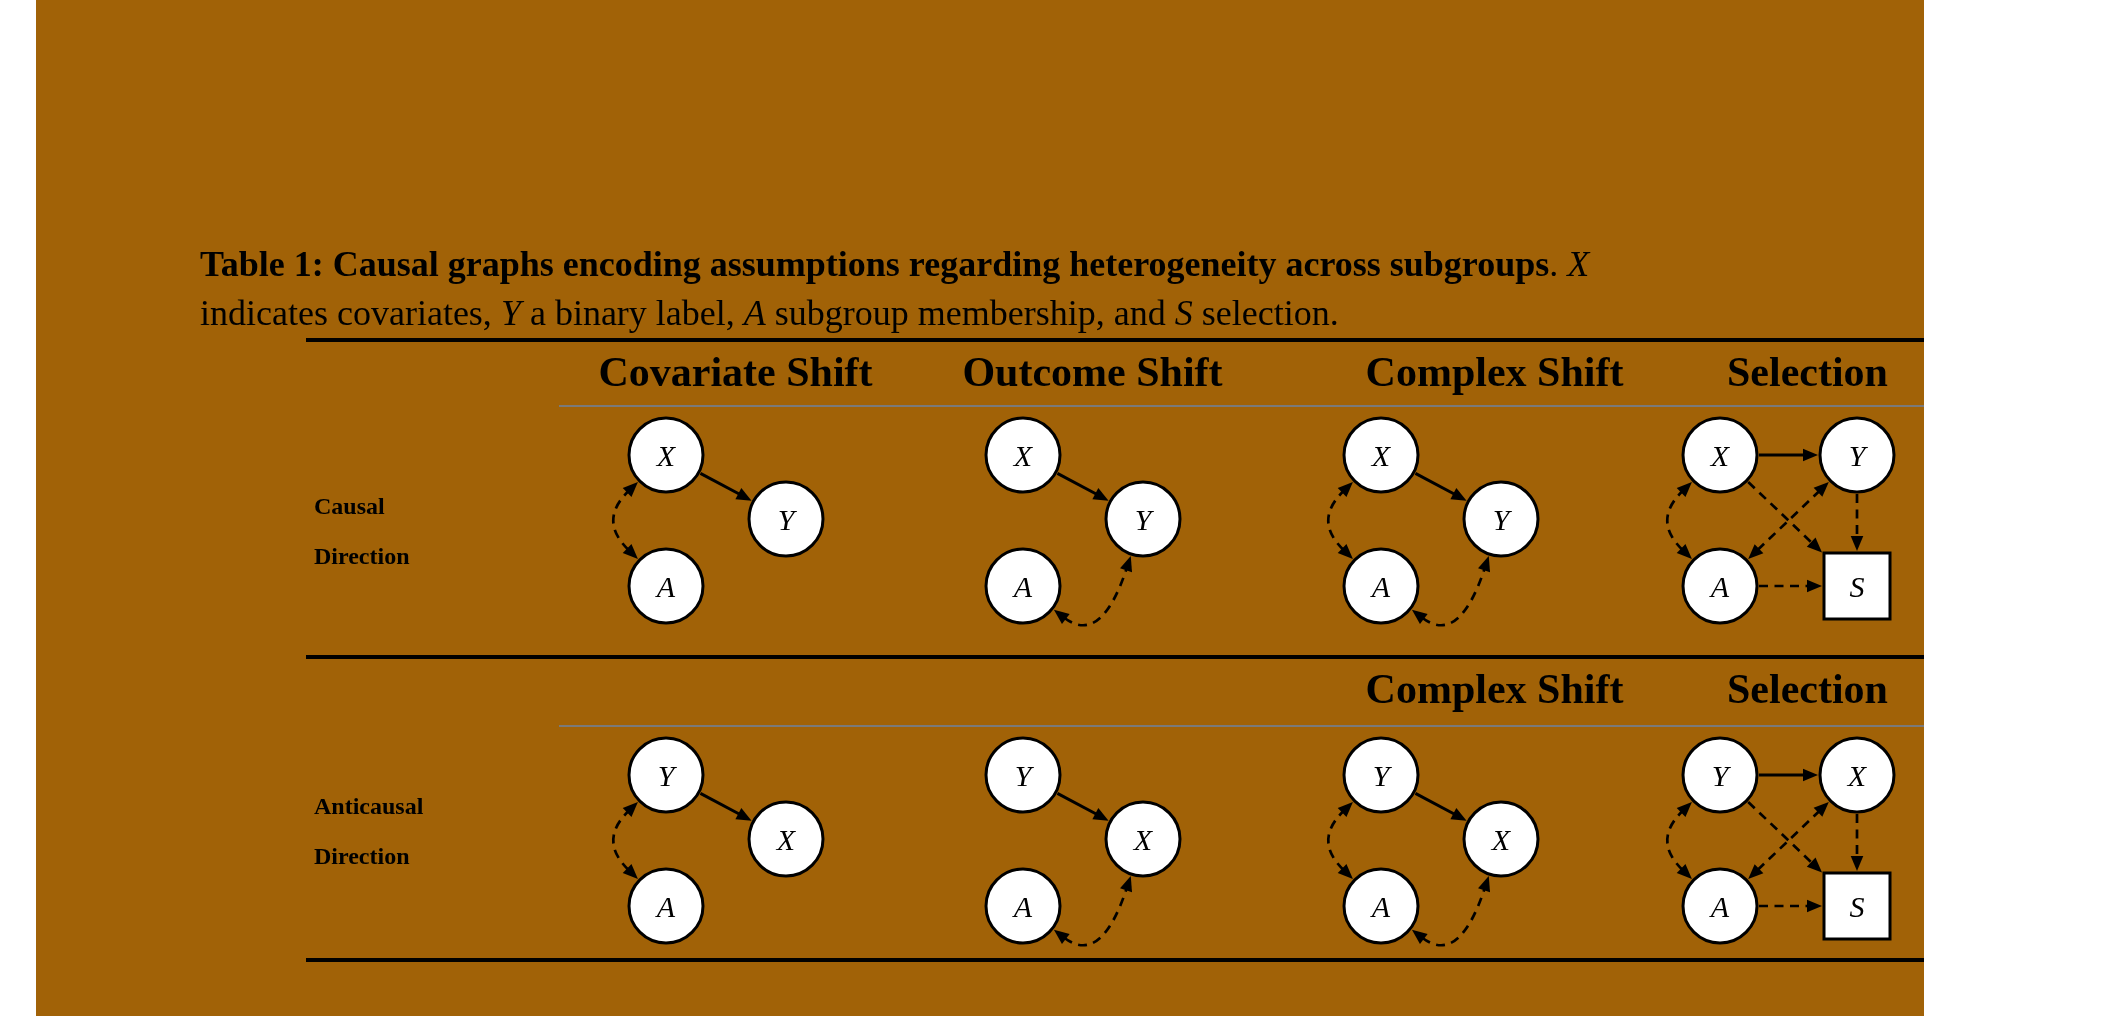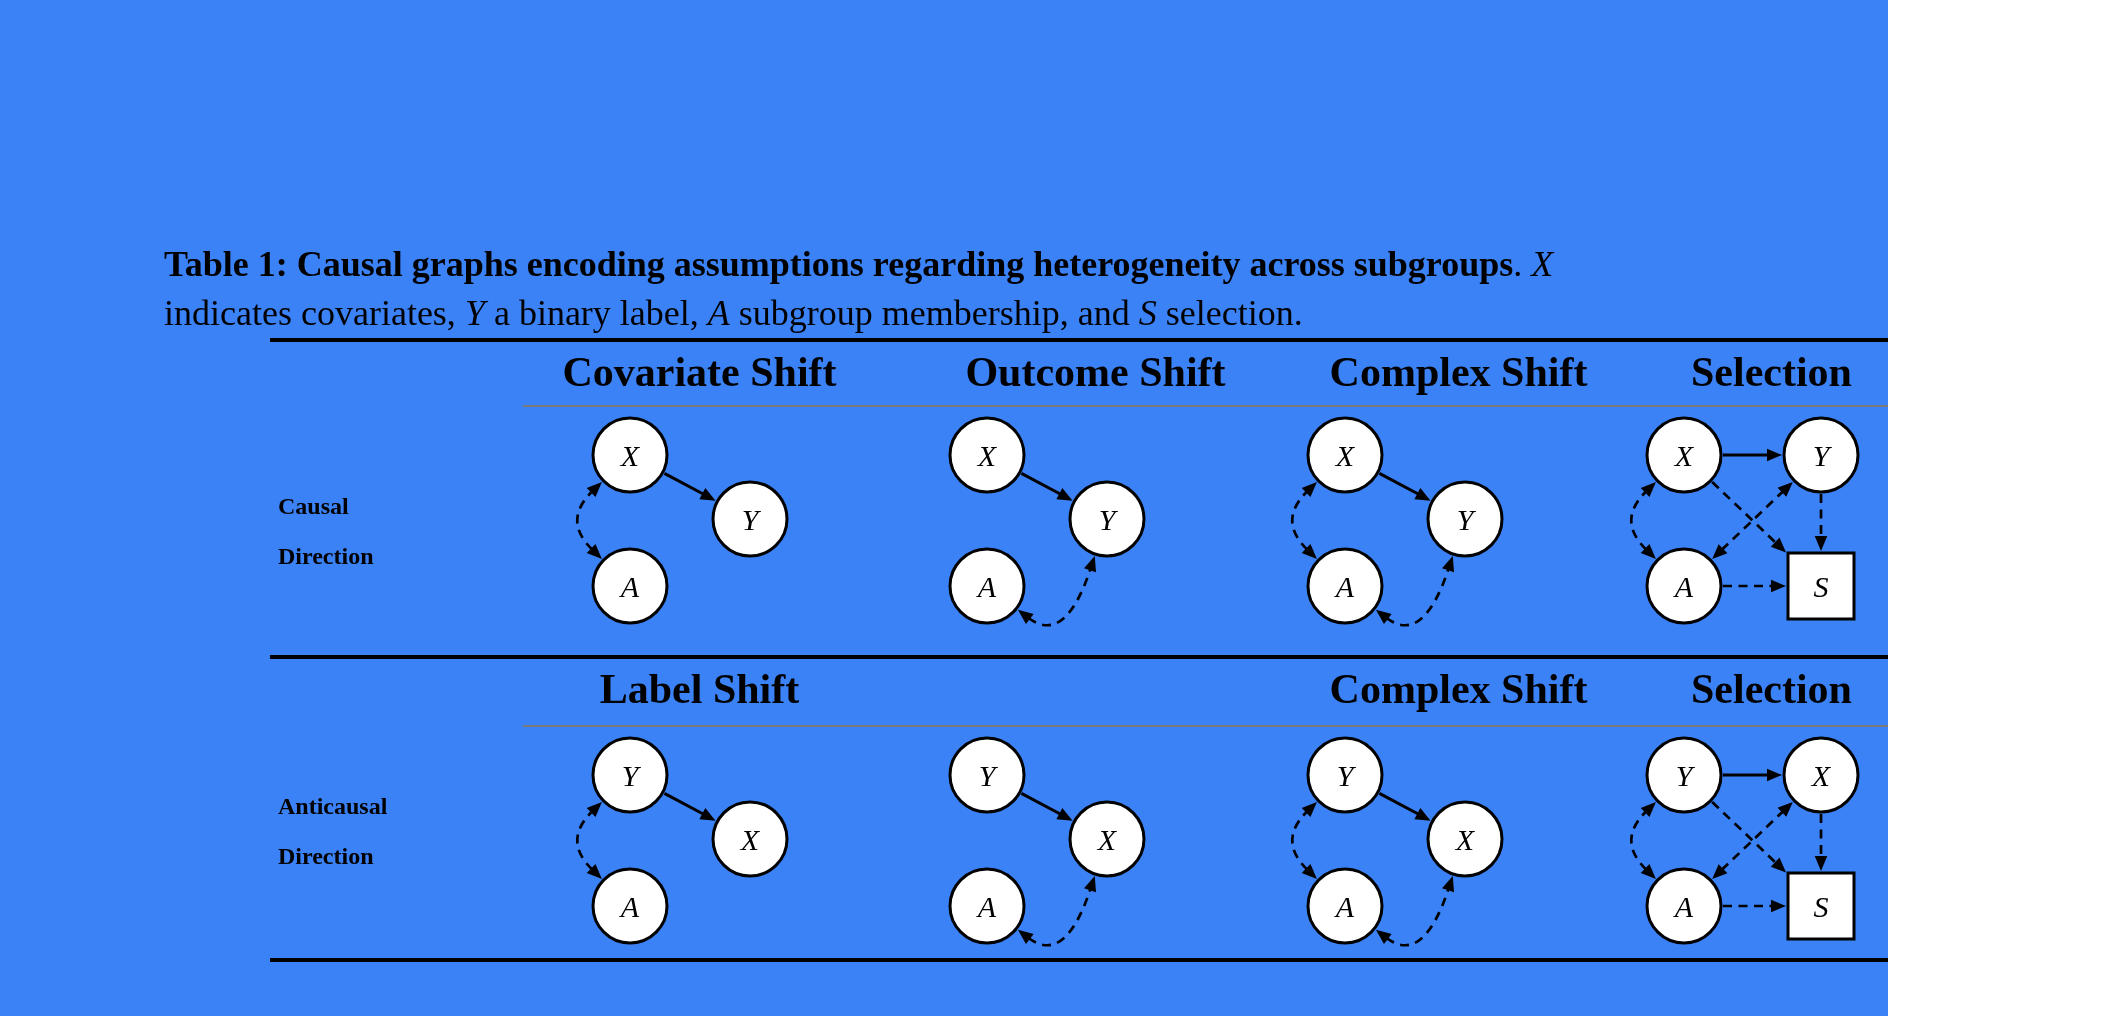--- a/index.html
+++ b/index.html
@@ -1,37 +1,37 @@
 <!DOCTYPE html>
 <html><head>
 <meta charset="utf-8">
 <style>
   html,body{margin:0;padding:0;background:#ffffff;}
-  #page{position:relative;width:1888px;height:1016px;background:#3b82f6;overflow:hidden;
-        font-family:"Liberation Serif","DejaVu Serif",serif;color:#000;}
+  #page{position:relative;width:1888px;height:1016px;background:#a16207;overflow:hidden;
+        font-family:"Liberation Serif","DejaVu Serif",serif;color:#000;margin-left:36px;}
   
   #caption{position:absolute;left:164px;top:204px;width:1890px;
            font-size:36px;line-height:49px;}
   .cap-b{font-weight:bold;}
   .cap-i{font-style:italic;}
   
   .rule{position:absolute;background:#000;}
   .rule.heavy{left:270px;width:1652px;height:4px;}
   .rule.thin{left:523px;width:1379px;height:2px;background:#7a7a7a;}
   #rule-top{top:338px;}
   #rule-mid{top:655px;}
   #rule-bottom{top:958px;}
   #underline-1{top:405px;}
   #underline-2{top:725px;}
   
   .col-header{position:absolute;width:357px;text-align:center;
               font-weight:bold;font-size:42px;line-height:46px;}
   .hrow1{top:349px;}
   .hrow2{top:666px;}
-  .c0{left:521px;} .c1{left:917px;} .c2{left:1280px;} .c3{left:1593px;text-align:center;}
+  .c0{left:521px;} .c1{left:878px;} .c2{left:1280px;} .c3{left:1593px;text-align:center;}
   
   .row-label{position:absolute;left:278px;width:250px;
              font-weight:bold;font-size:24px;line-height:50px;}
   #row-label-0{top:481px;}
   #row-label-1{top:781px;}
   
   .graph-cell{position:absolute;width:340px;height:240px;}
   .grow1{top:413px;}
   .grow2{top:733px;}
   .g0{left:530px;} .g1{left:887px;} .g2{left:1245px;} .g3{left:1602px;}
@@ -49,21 +49,20 @@
   <div id="underline-1" class="rule thin"></div>
   <div id="rule-mid" class="rule heavy"></div>
   <div id="underline-2" class="rule thin"></div>
   <div id="rule-bottom" class="rule heavy"></div>
 
   <div class="col-header hrow1 c0">Covariate Shift</div>
   <div class="col-header hrow1 c1">Outcome Shift</div>
   <div class="col-header hrow1 c2">Complex Shift</div>
   <div class="col-header hrow1 c3">Selection</div>
 
-  <div class="col-header hrow2 c0">Label Shift</div>
   <div class="col-header hrow2 c2">Complex Shift</div>
   <div class="col-header hrow2 c3">Selection</div>
 
   <div id="row-label-0" class="row-label">
     <span>Causal</span><br>
     <span>Direction</span>
   </div>
   <div id="row-label-1" class="row-label">
     <span>Anticausal</span><br>
     <span>Direction</span>

